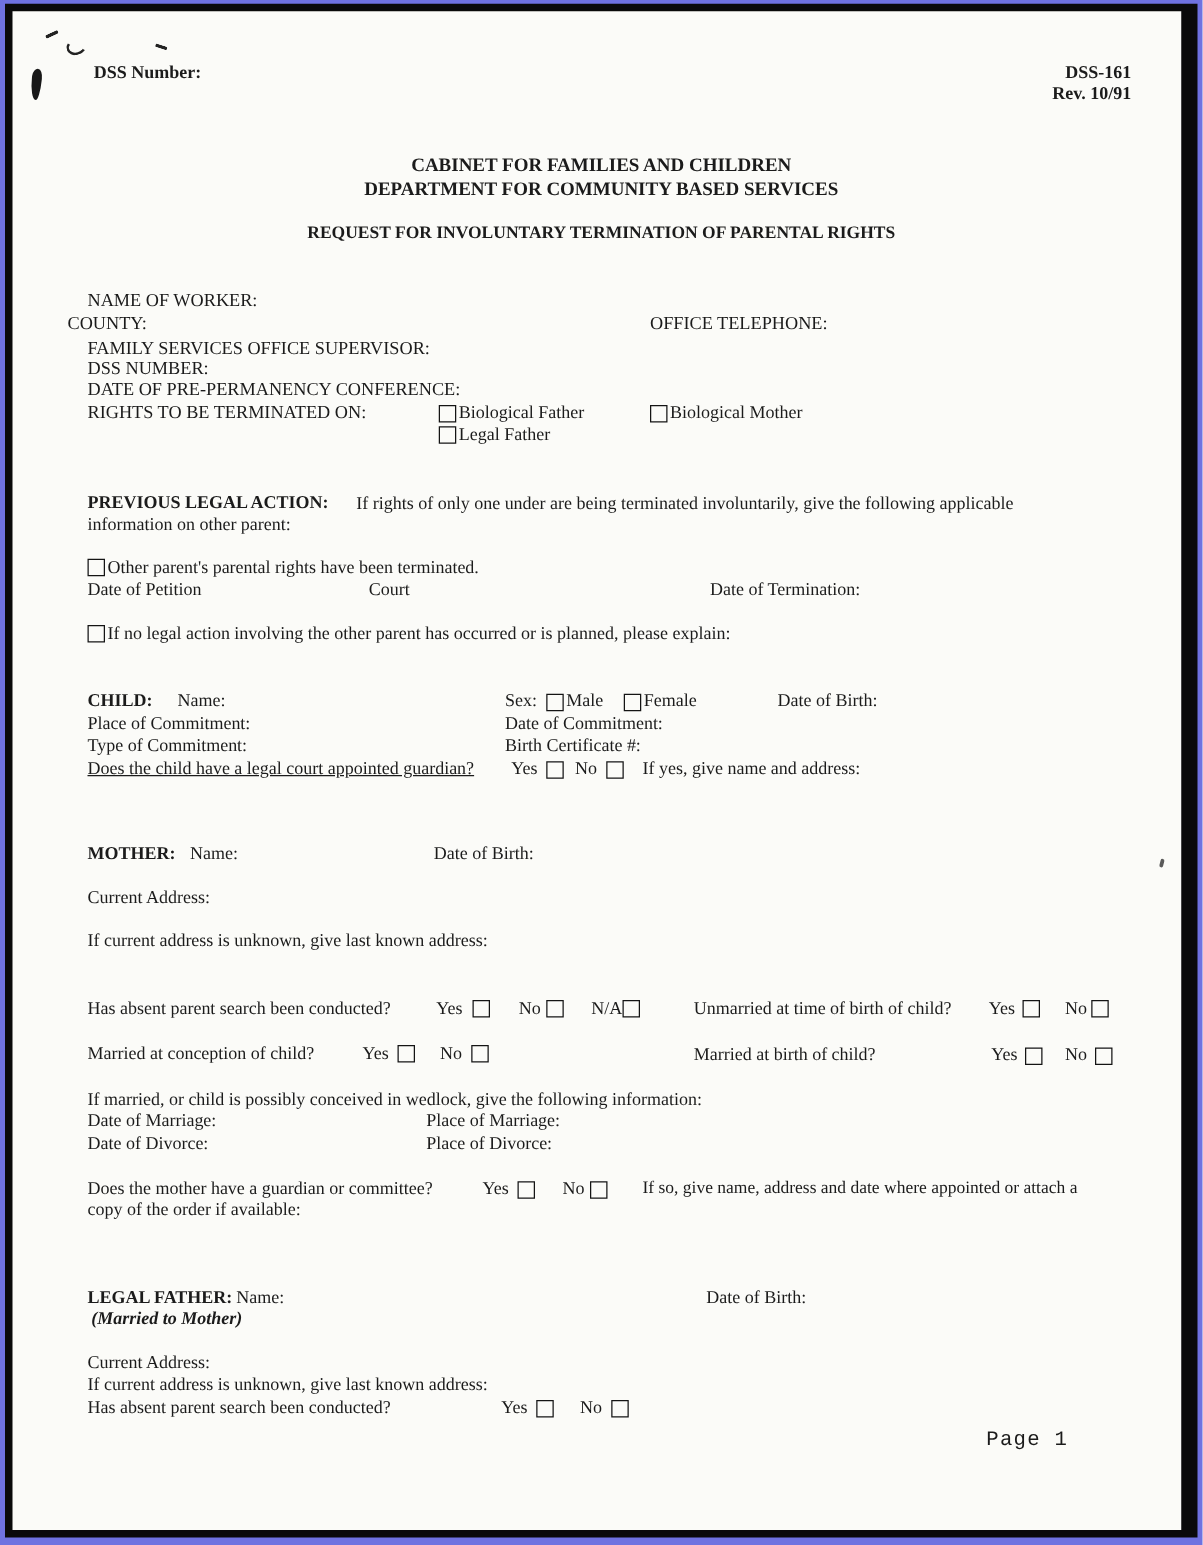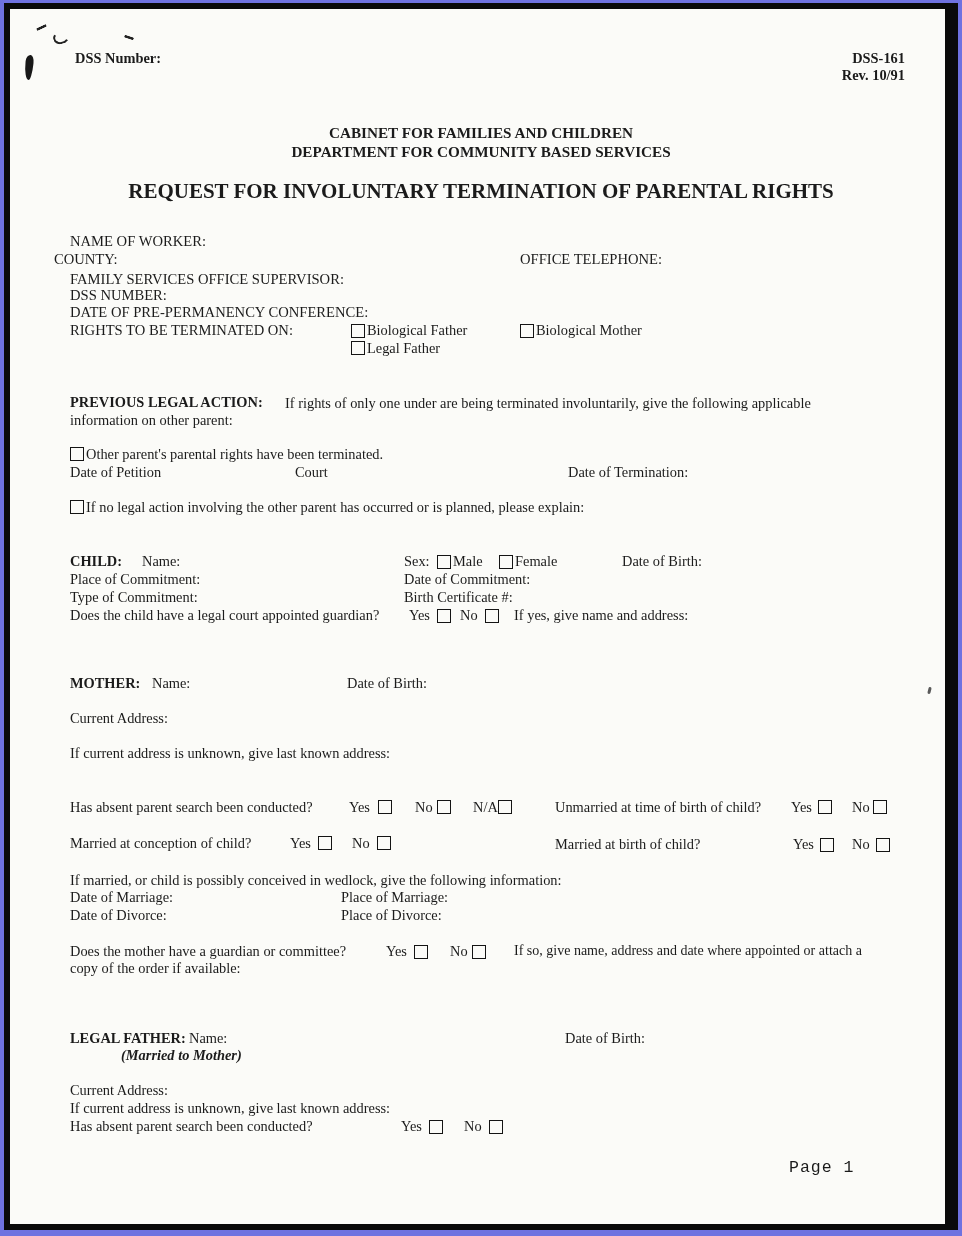--- a/index.html
+++ b/index.html
@@ -7,25 +7,25 @@
     width:962px;height:1236px;position:relative;overflow:hidden;
     background:#6f72e0;
     font-family:"Liberation Serif", serif;
     color:#1b1b1b;
   }
   .scanframe{position:absolute;left:4px;top:3px;width:954px;height:1227px;background:#0a0a0a;}
   .paper{position:absolute;left:10px;top:9px;width:935px;height:1215px;background:#fbfbf8;}
   .content{position:absolute;inset:0;}
   .t{position:absolute;white-space:nowrap;font-size:14.4px;line-height:1.15;}
   .b{font-weight:bold;}
-  .bi{font-weight:bold;font-style:italic;margin-left:48px;}
+  .bi{font-weight:bold;font-style:italic;}
   .caps{font-size:14.6px;}
   .ctr{left:0;width:962px;text-align:center;}
   .hdr{font-size:15.2px;font-weight:bold;}
-  .title{font-size:21px;font-weight:bold;}
+  .title{font-size:14px;font-weight:bold;}
   .cb{position:absolute;width:12px;height:12px;border:1.6px solid #141414;background:rgba(255,255,255,0);}
   .mono{font-family:"Liberation Mono","DejaVu Sans Mono",monospace;font-size:16.5px;letter-spacing:1px;}
   .ink{position:absolute;}
   .ink1{left:36px;top:26px;width:11px;height:0;border-top:3px solid #232323;border-radius:2px;transform:rotate(-25deg);}
   .ink2{left:53px;top:31px;width:12px;height:9px;border:2.5px solid transparent;border-bottom-color:#232323;border-left-color:#232323;border-radius:50%;transform:rotate(-15deg);}
   .ink3{left:124px;top:36px;width:10px;height:0;border-top:3px solid #232323;border-radius:2px;transform:rotate(18deg);}
   .ink4{left:25px;top:55px;width:8px;height:25px;background:#181818;border-radius:55% 45% 40% 60% / 25% 30% 65% 70%;transform:rotate(6deg);}
   .ink5{left:928px;top:687px;width:3px;height:7px;background:#5a5a5a;border-radius:2px;transform:rotate(14deg);}
 </style>
 </head>
@@ -84,21 +84,21 @@
   <div class="t" style="left:453px;top:553px;">Male</div>
   <span class="cb" style="left:499px;top:555px;"></span>
   <div class="t" style="left:515px;top:553px;">Female</div>
   <div class="t" style="left:622px;top:553px;">Date of Birth:</div>
 
   <div class="t" style="left:70px;top:571px;">Place of Commitment:</div>
   <div class="t" style="left:404px;top:571px;">Date of Commitment:</div>
   <div class="t" style="left:70px;top:589px;">Type of Commitment:</div>
   <div class="t" style="left:404px;top:589px;">Birth Certificate #:</div>
 
-  <div class="t" style="left:70px;top:607px;">Does the child have a legal court appointed guardian?</div>
+  <div class="t" style="left:70px;top:607px;text-decoration:underline;">Does the child have a legal court appointed guardian?</div>
   <div class="t" style="left:409px;top:607px;">Yes</div>
   <span class="cb" style="left:437px;top:609px;"></span>
   <div class="t" style="left:460px;top:607px;">No</div>
   <span class="cb" style="left:485px;top:609px;"></span>
   <div class="t" style="left:514px;top:607px;">If yes, give name and address:</div>
 
   <div class="t b" style="left:70px;top:675px;">MOTHER:</div>
   <div class="t" style="left:152px;top:675px;">Name:</div>
   <div class="t" style="left:347px;top:675px;">Date of Birth:</div>
   <div class="t" style="left:70px;top:710px;">Current Address:</div>
@@ -149,15 +149,15 @@
   <div class="t bi" style="left:73px;top:1047px;">(Married to Mother)</div>
 
   <div class="t" style="left:70px;top:1082px;">Current Address:</div>
   <div class="t" style="left:70px;top:1100px;">If current address is unknown, give last known address:</div>
   <div class="t" style="left:70px;top:1118px;">Has absent parent search been conducted?</div>
   <div class="t" style="left:401px;top:1118px;">Yes</div>
   <span class="cb" style="left:429px;top:1120px;"></span>
   <div class="t" style="left:464px;top:1118px;">No</div>
   <span class="cb" style="left:489px;top:1120px;"></span>
 
-  <div class="t mono" style="left:789px;top:1143px;margin-top:16px;">Page 1</div>
+  <div class="t mono" style="left:789px;top:1143px;">Page 1</div>
 
 </div>
 
 </body></html>

